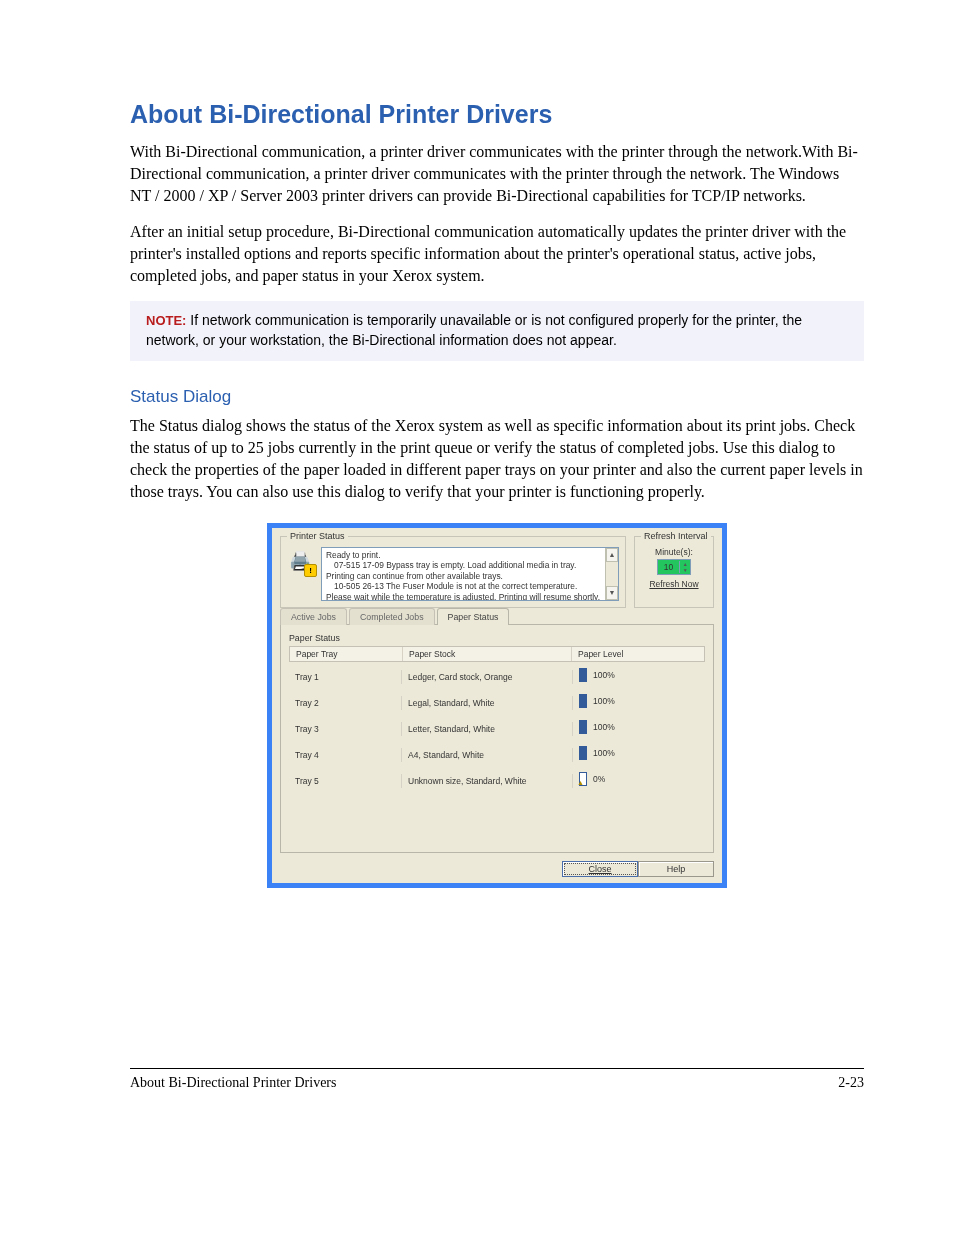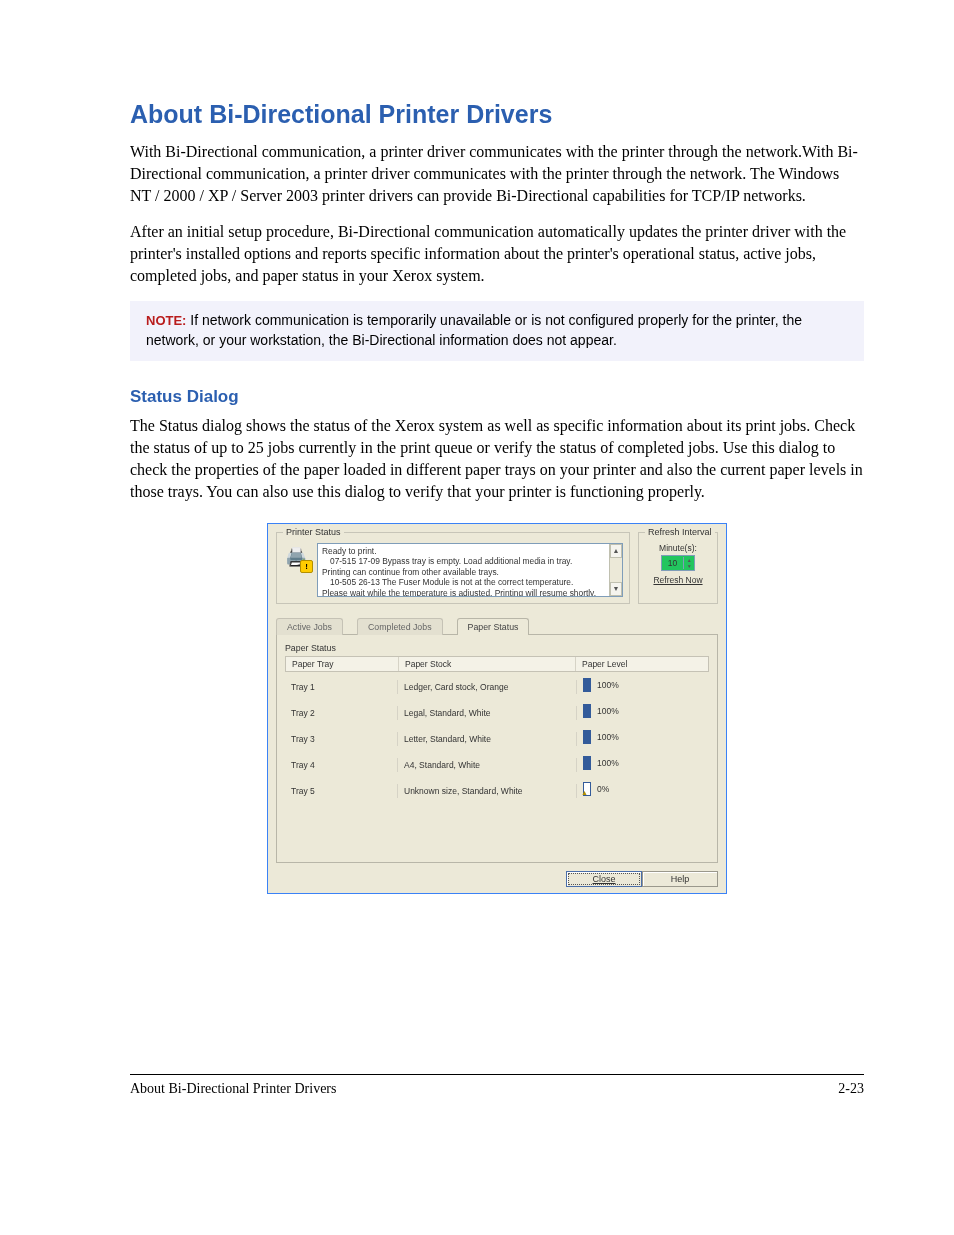--- a/index.html
+++ b/index.html
@@ -19,21 +19,21 @@
   h1.main-heading {
     color: #2b5fb0;
     font-family: Arial, Helvetica, sans-serif;
     font-weight: bold;
     font-size: 25px;
     margin: 0 0 12px 0;
   }
   h2.sub-heading {
     color: #2b5fb0;
     font-family: Arial, Helvetica, sans-serif;
-    font-weight: bold;
+    font-weight: normal;
     font-size: 17px;
     margin: 26px 0 8px 0;
   }
   p.body {
     font-size: 16px;
     line-height: 1.38;
     margin: 0 0 14px 0;
   }
   .note-box {
     background: #f2f2fb;
@@ -48,21 +48,21 @@
     color: #b91c1c;
     font-size: 13px;
   }
   .status-instruction strong { font-weight: bold; }
 
   
   .dialog {
     width: 460px;
     margin: 20px auto 0 auto;
     background: #ece9d8;
-    border: 1px solid #3b82f6;
+    border: 5px solid #3b82f6;
     font-family: Tahoma, Arial, sans-serif;
     font-size: 9px;
     color: #333;
     padding: 8px 8px 6px 8px;
     box-sizing: border-box;
   }
   .top-row { display: flex; gap: 8px; }
   
   .groupbox {
     border: 1px solid #c7c5b8;
@@ -149,22 +149,21 @@
   .spin .arrows span { text-align:center; }
   .small-link {
     font-size: 8.5px;
     text-decoration: underline;
     color: #333;
   }
 
   
   .tabs-row {
     display: flex;
-    margin-top: 14px;
-    gap: 12px;
+    gap: 0;
     font-size: 8.8px;
   }
   .tab {
     background: #ece9d8;
     border: 1px solid #b8b6a8;
     border-bottom: none;
     padding: 3px 10px 3px 10px;
     border-radius: 3px 3px 0 0;
     margin-right: 2px;
     color: #444;

